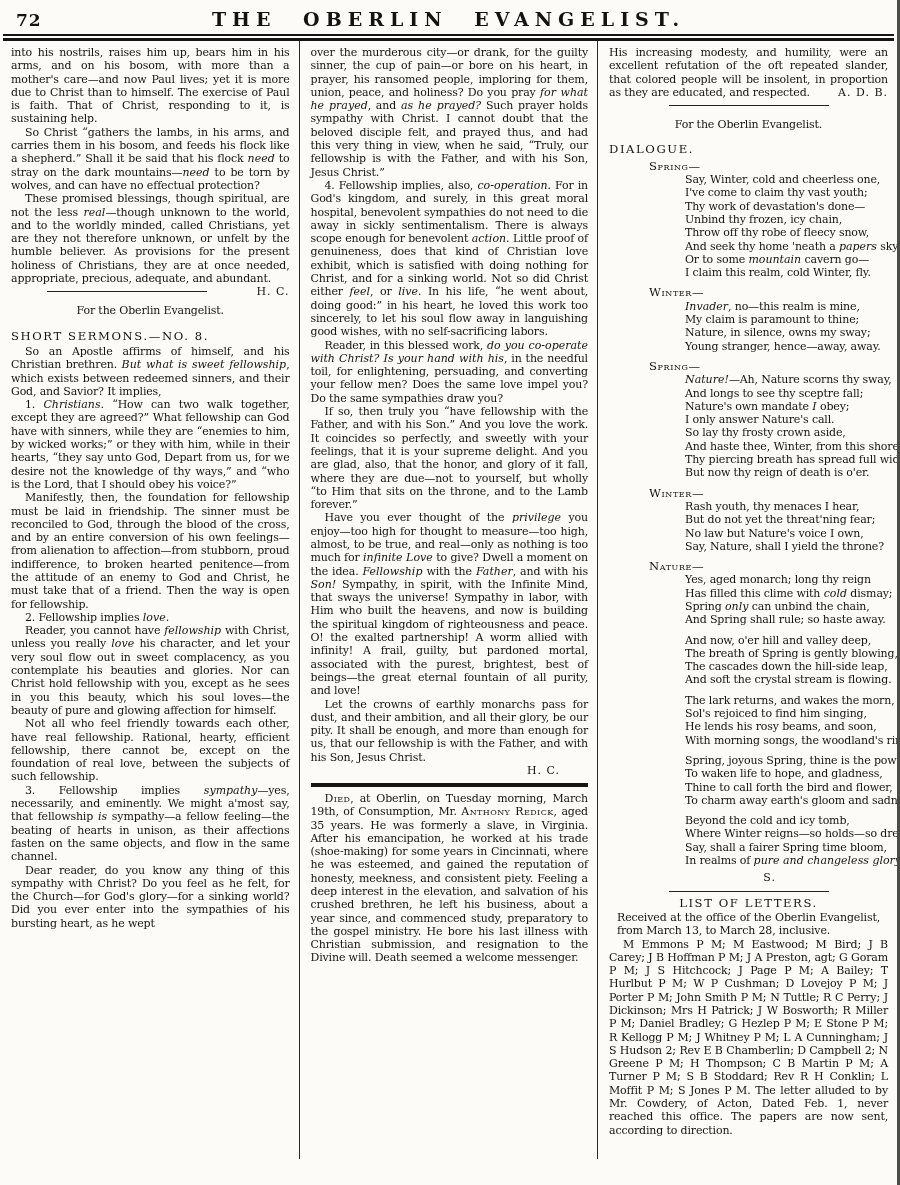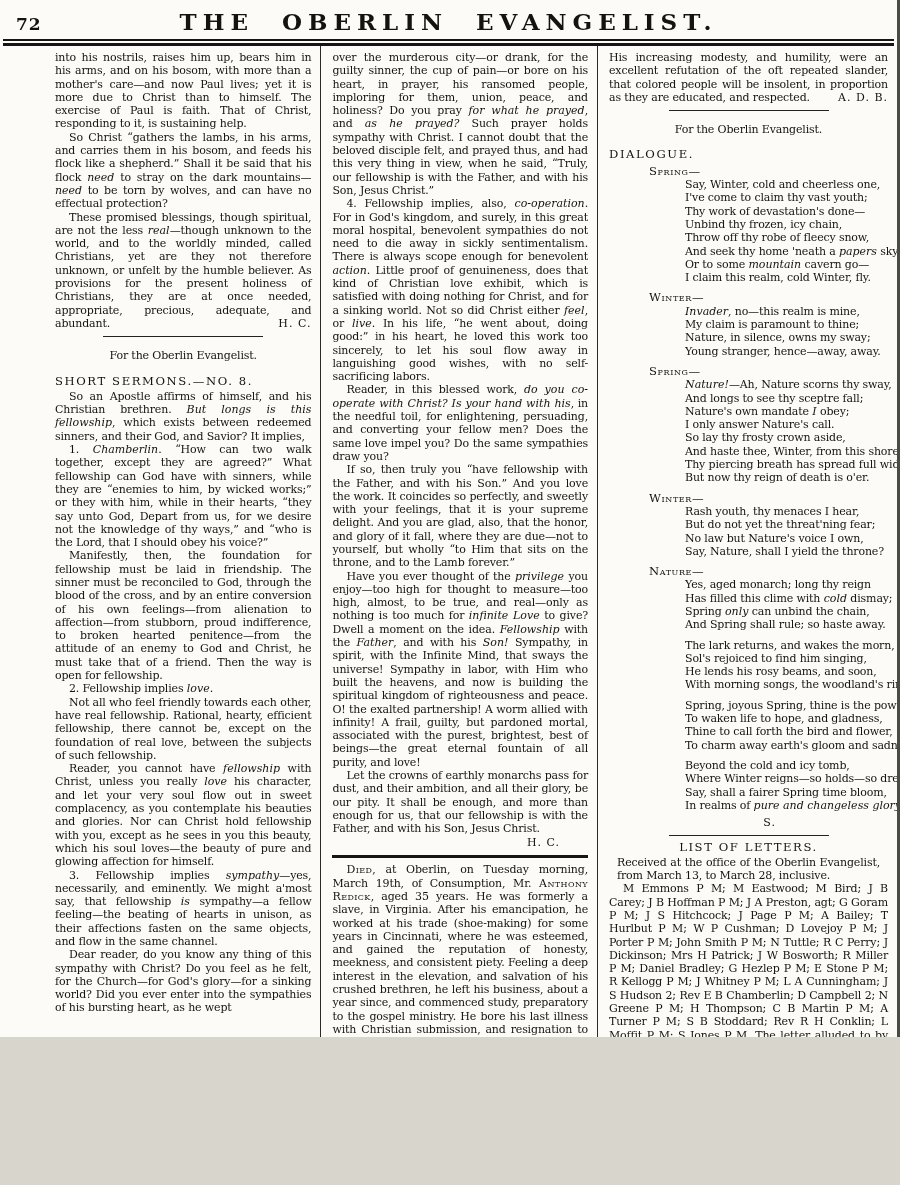--- a/index.html
+++ b/index.html
@@ -1,26 +1,26 @@
 <!DOCTYPE html>
 <html><head>
 <meta charset="utf-8">
 <style>
   html,body{margin:0;padding:0;background:#d8d5cd;}
   .page{
-    width:900px;height:1037px;margin:0 auto;background:#fcfbf7;
+    width:900px;height:1185px;margin:0 auto;background:#fcfbf7;
     font-family:"DejaVu Serif", serif;color:#141311;
     overflow:hidden;position:relative;border-right:3px solid #4a4a46;box-sizing:border-box;
   }
   .header{display:flex;align-items:baseline;padding:8px 16px 0 16px;}
   .pageno{font-size:17px;font-weight:bold;width:70px;letter-spacing:1px;}
-  .masthead{flex:1;text-align:center;font-size:23px;font-weight:bold;letter-spacing:6px;word-spacing:14px;margin-right:70px;white-space:nowrap;}
+  .masthead{flex:1;text-align:center;font-size:19px;font-weight:bold;letter-spacing:6px;word-spacing:14px;margin-right:70px;white-space:nowrap;}
   .toprule{height:7px;margin:4px 3px 0 3px;
     background:linear-gradient(to bottom,#151515 0 2.5px,#fcfbf7 2.5px 3.8px,#151515 3.8px 7px);}
-  .columns{display:flex;align-items:stretch;height:1118px;padding-left:44px;}
+  .columns{display:flex;align-items:stretch;height:1118px;}
   .col{width:300px;box-sizing:border-box;padding:5px 9px 0 11px;
     font-size:11px;line-height:13.3px;text-align:justify;letter-spacing:-0.15px;}
   .col + .col{border-left:1.6px solid #2b2a27;}
   p.para{margin:0;text-indent:14px;}
   p.cont{text-indent:0;}
   .sig-inline{float:right;letter-spacing:1px;}
   .sig-line{text-align:right;padding-right:28px;letter-spacing:1px;margin:0;}
   .center-rule{border:none;border-top:1.4px solid #23221f;width:160px;margin:6px auto 5px auto;}
   .thick-rule{height:3.6px;background:#171614;margin:6px 0 5px 0;}
   .attribution{text-align:center;margin:12px;text-indent:0;}
@@ -51,26 +51,26 @@
 
     <div class="col">
       <p class="para cont">into his nostrils, raises him up, bears him in his arms, and on his bosom, with more than a mother's care—and now Paul lives; yet it is more due to Christ than to himself. The exercise of Paul is faith. That of Christ, responding to it, is sustaining help.</p>
       <p class="para">So Christ “gathers the lambs, in his arms, and carries them in his bosom, and feeds his flock like a shepherd.” Shall it be said that his flock <i>need</i> to stray on the dark mountains—<i>need</i> to be torn by wolves, and can have no effectual protection?</p>
       <p class="para"><span>These promised blessings, though spiritual, are not the less <i>real</i>—though unknown to the world, and to the worldly minded, called Christians, yet are they not therefore unknown, or unfelt by the humble believer. As provisions for the present holiness of Christians, they are at once needed, appropriate, precious, adequate, and abundant.</span><span class="sig-inline">H. C.</span></p>
 
       <hr class="center-rule">
       <p class="attribution">For the Oberlin Evangelist.</p>
       <p class="section-title">SHORT SERMONS.—NO. 8.</p>
 
-      <p class="para">So an Apostle affirms of himself, and his Christian brethren. <i>But longs is this fellowship</i>, which exists between redeemed sinners, and their God, and Savior? It implies,</p>
-      <p class="para">1. <i>Chamberlin</i>. “How can two walk together, except they are agreed?” What fellowship can God have with sinners, while they are “enemies to him, by wicked works;” or they with him, while in their hearts, “they say unto God, Depart from us, for we desire not the knowledge of thy ways,” and “who is the Lord, that I should obey his voice?”</p>
+      <p class="para">So an Apostle affirms of himself, and his Christian brethren. <i>But what is sweet fellowship</i>, which exists between redeemed sinners, and their God, and Savior? It implies,</p>
+      <p class="para">1. <i>Christians</i>. “How can two walk together, except they are agreed?” What fellowship can God have with sinners, while they are “enemies to him, by wicked works;” or they with him, while in their hearts, “they say unto God, Depart from us, for we desire not the knowledge of thy ways,” and “who is the Lord, that I should obey his voice?”</p>
       <p class="para">Manifestly, then, the foundation for fellowship must be laid in friendship. The sinner must be reconciled to God, through the blood of the cross, and by an entire conversion of his own feelings—from alienation to affection—from stubborn, proud indifference, to broken hearted penitence—from the attitude of an enemy to God and Christ, he must take that of a friend. Then the way is open for fellowship.</p>
       <p class="para">2. Fellowship implies <i>love</i>.</p>
+      <p class="para">Reader, you cannot have <i>fellowship</i> with Christ, unless you really <i>love</i> his character, and let your very soul flow out in sweet complacency, as you contemplate his beauties and glories. Nor can Christ hold fellowship with you, except as he sees in you this beauty, which his soul loves—the beauty of pure and glowing affection for himself.</p>
       <p class="para">Not all who feel friendly towards each other, have real fellowship. Rational, hearty, efficient fellowship, there cannot be, except on the foundation of real love, between the subjects of such fellowship.</p>
-      <p class="para">Reader, you cannot have <i>fellowship</i> with Christ, unless you really <i>love</i> his character, and let your very soul flow out in sweet complacency, as you contemplate his beauties and glories. Nor can Christ hold fellowship with you, except as he sees in you this beauty, which his soul loves—the beauty of pure and glowing affection for himself.</p>
       <p class="para">3. Fellowship implies <i>sympathy</i>—yes, necessarily, and eminently. We might a'most say, that fellowship <i>is</i> sympathy—a fellow feeling—the beating of hearts in unison, as their affections fasten on the same objects, and flow in the same channel.</p>
       <p class="para">Dear reader, do you know any thing of this sympathy with Christ? Do you feel as he felt, for the Church—for God's glory—for a sinking world? Did you ever enter into the sympathies of his bursting heart, as he wept</p>
     </div>
 
     <div class="col">
       <p class="para cont">over the murderous city—or drank, for the guilty sinner, the cup of pain—or bore on his heart, in prayer, his ransomed people, imploring for them, union, peace, and holiness? Do you pray <i>for what he prayed</i>, and <i>as he prayed?</i> Such prayer holds sympathy with Christ. I cannot doubt that the beloved disciple felt, and prayed thus, and had this very thing in view, when he said, “Truly, our fellowship is with the Father, and with his Son, Jesus Christ.”</p>
       <p class="para">4. Fellowship implies, also, <i>co-operation</i>. For in God's kingdom, and surely, in this great moral hospital, benevolent sympathies do not need to die away in sickly sentimentalism. There is always scope enough for benevolent <i>action</i>. Little proof of genuineness, does that kind of Christian love exhibit, which is satisfied with doing nothing for Christ, and for a sinking world. Not so did Christ either <i>feel</i>, or <i>live</i>. In his life, “he went about, doing good:” in his heart, he loved this work too sincerely, to let his soul flow away in languishing good wishes, with no self-sacrificing labors.</p>
       <p class="para">Reader, in this blessed work, <i>do you co-operate with Christ? Is your hand with his</i>, in the needful toil, for enlightening, persuading, and converting your fellow men? Does the same love impel you? Do the same sympathies draw you?</p>
       <p class="para">If so, then truly you “have fellowship with the Father, and with his Son.” And you love the work. It coincides so perfectly, and sweetly with your feelings, that it is your supreme delight. And you are glad, also, that the honor, and glory of it fall, where they are due—not to yourself, but wholly “to Him that sits on the throne, and to the Lamb forever.”</p>
       <p class="para">Have you ever thought of the <i>privilege</i> you enjoy—too high for thought to measure—too high, almost, to be true, and real—only as nothing is too much for <i>infinite Love</i> to give? Dwell a moment on the idea. <i>Fellowship</i> with the <i>Father</i>, and with his <i>Son!</i> Sympathy, in spirit, with the Infinite Mind, that sways the universe! Sympathy in labor, with Him who built the heavens, and now is building the spiritual kingdom of righteousness and peace. O! the exalted partnership! A worm allied with infinity! A frail, guilty, but pardoned mortal, associated with the purest, brightest, best of beings—the great eternal fountain of all purity, and love!</p>
@@ -131,20 +131,26 @@
 
         <div class="speaker">Nature—</div>
         <div class="stanza">
             <span class="line">Yes, aged monarch; long thy reign</span>
             <span class="line">Has filled this clime with <i>cold</i> dismay;</span>
             <span class="line">Spring <i>only</i> can unbind the chain,</span>
             <span class="line">And Spring shall rule; so haste away.</span>
           </div>
 
         <div class="stanza">
+            <span class="line">And now, o'er hill and valley deep,</span>
+            <span class="line">The breath of Spring is gently blowing,</span>
+            <span class="line">The cascades down the hill-side leap,</span>
+            <span class="line">And soft the crystal stream is flowing.</span>
+          </div>
+        <div class="stanza">
             <span class="line">The lark returns, and wakes the morn,</span>
             <span class="line">Sol's rejoiced to find him singing,</span>
             <span class="line">He lends his rosy beams, and soon,</span>
             <span class="line">With morning songs, the woodland's ringing.</span>
           </div>
         <div class="stanza">
             <span class="line">Spring, joyous Spring, thine is the power,</span>
             <span class="line">To waken life to hope, and gladness,</span>
             <span class="line">Thine to call forth the bird and flower,</span>
             <span class="line">To charm away earth's gloom and sadness.</span>

